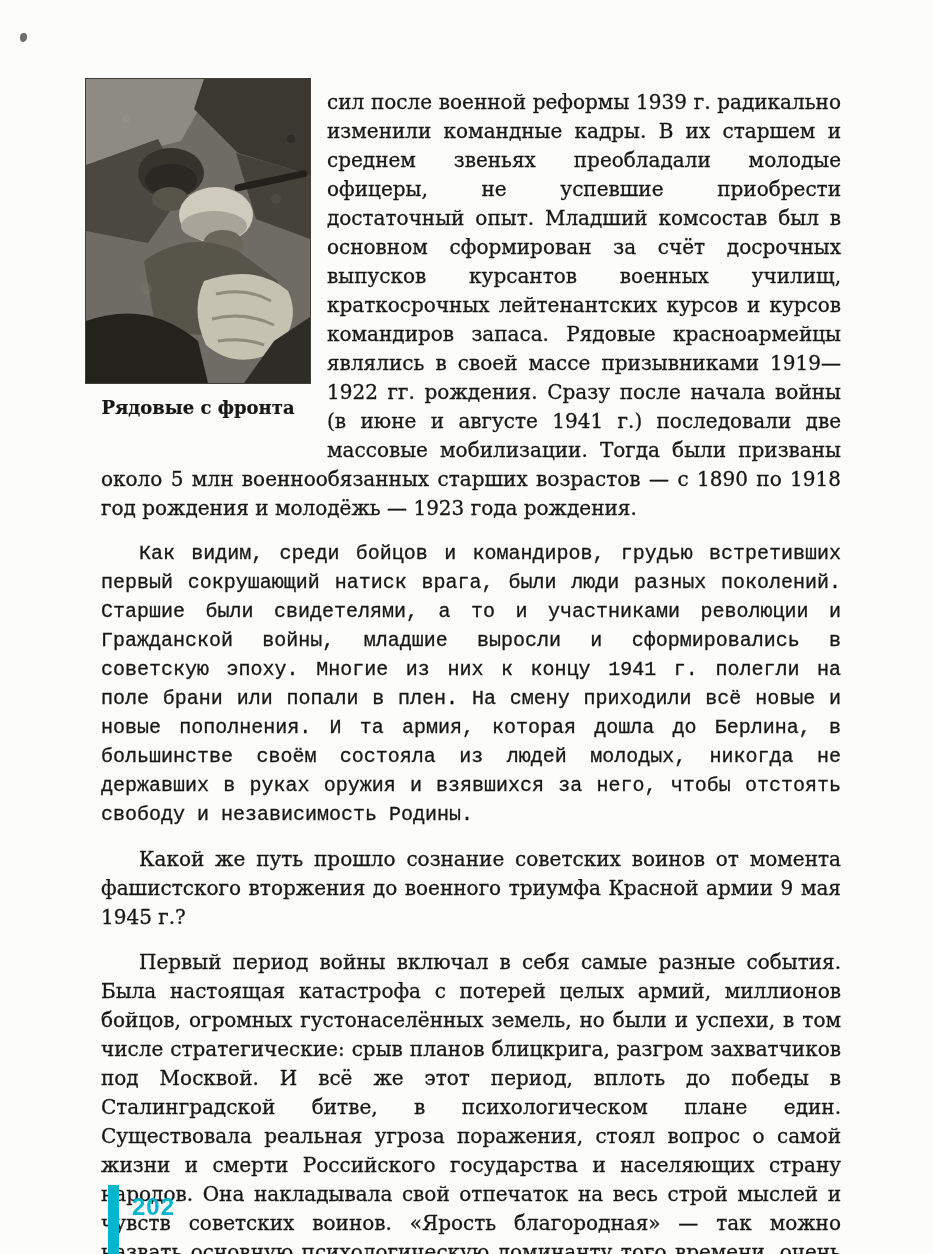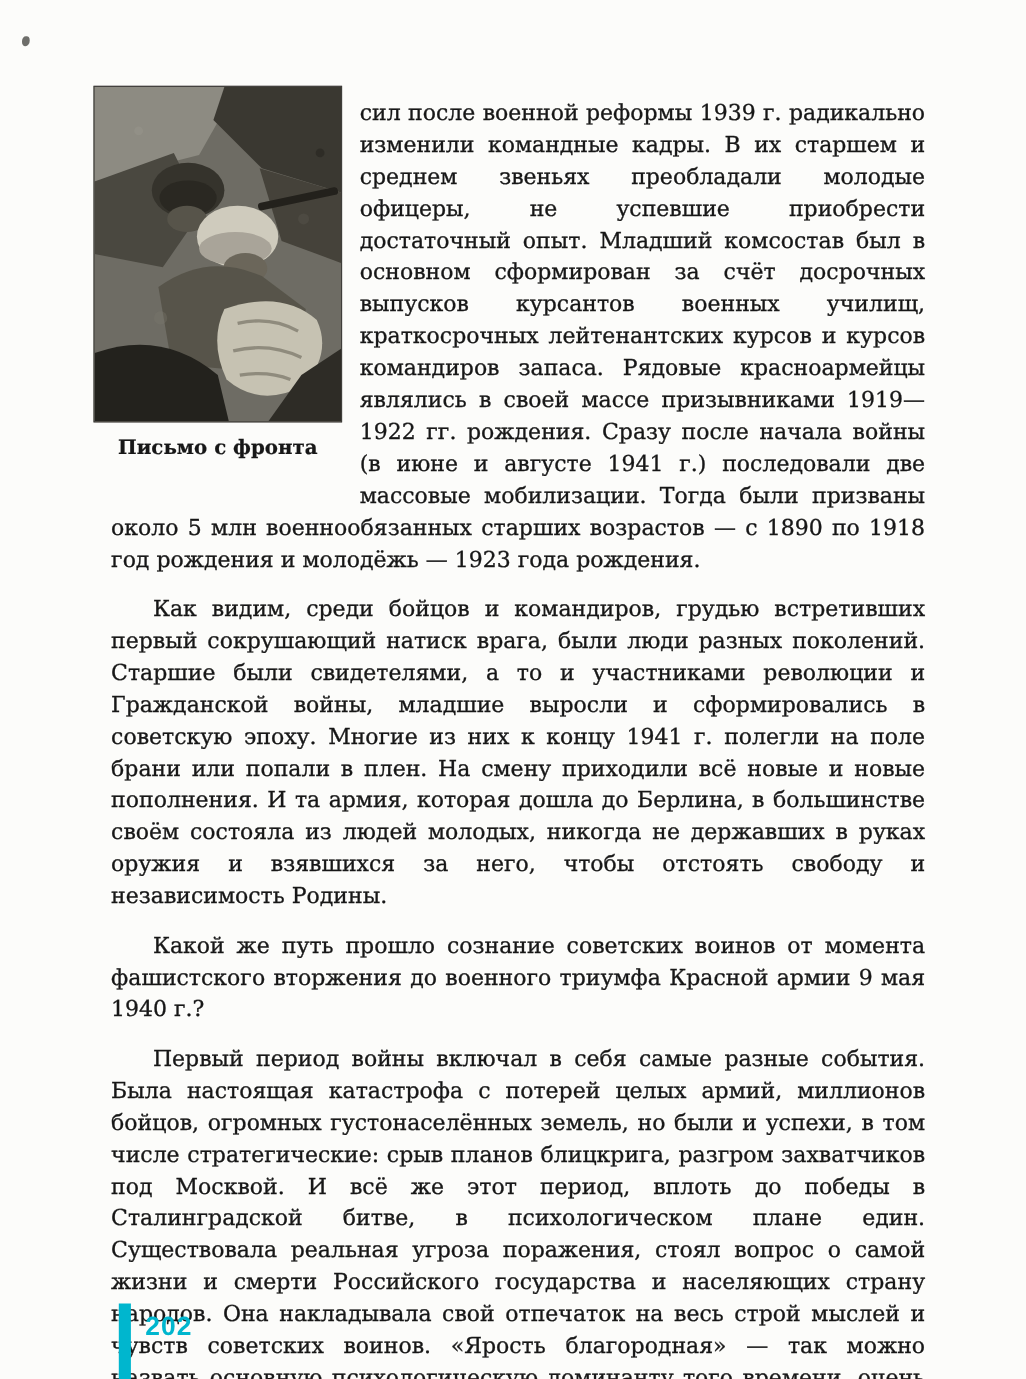--- a/index.html
+++ b/index.html
@@ -59,20 +59,21 @@
     -webkit-text-stroke: 0.2px var(--text, #171717);
   }
   .para {
     margin: 16px;
   }
   .para.indent {
     text-indent: 38px;
   }
   .para.clear {
     clear: both;
+    font-family: Liberation Mono, monospace;
   }
   .accent-bar {
     position: absolute;
     left: 108px;
     top: 1185px;
     width: 11px;
     height: 69px;
     background: var(--accent, #00b6ce);
   }
   .page-number {
@@ -114,26 +115,26 @@
           <path d="M118 202 Q170 184 202 212 Q216 242 190 272 Q150 292 120 266 Q104 232 118 202 Z" fill="#c6c2b2"></path>
           <path d="M130 215 Q160 208 185 222 M126 240 Q158 232 188 246 M132 262 Q158 258 178 266" stroke="#8f8b7d" stroke-width="3" fill="none"></path>
           <path d="M0 242 Q62 220 112 262 L122 304 L0 304 Z" fill="#23221d"></path>
           <path d="M188 262 L224 238 V304 H158 Z" fill="#2e2c26"></path>
           <circle cx="40" cy="40" r="4" fill="#9a988e" opacity=".4"></circle>
           <circle cx="190" cy="120" r="5" fill="#55524a" opacity=".5"></circle>
           <circle cx="60" cy="210" r="6" fill="#7c796e" opacity=".35"></circle>
           <circle cx="205" cy="60" r="4" fill="#26241f" opacity=".6"></circle>
         </svg>
       </div>
-      <figcaption class="caption">Письмо с фронта</figcaption>
+      <figcaption class="caption">Рядовые с фронта</figcaption>
     </figure>
 
     <p class="para">сил после военной реформы 1939 г. радикально изменили командные кадры. В их старшем и среднем звеньях преобладали молодые офицеры, не успевшие приобрести достаточный опыт. Младший комсостав был в основном сформирован за счёт досрочных выпусков курсантов военных училищ, краткосрочных лейтенантских курсов и курсов командиров запаса. Рядовые красноармейцы являлись в своей массе призывниками 1919—1922 гг. рождения. Сразу после начала войны (в июне и августе 1941 г.) последовали две массовые мобилизации. Тогда были призваны около 5 млн военнообязанных старших возрастов — с 1890 по 1918 год рождения и молодёжь — 1923 года рождения.</p>
     <p class="para indent clear">Как видим, среди бойцов и командиров, грудью встретивших первый сокрушающий натиск врага, были люди разных поколений. Старшие были свидетелями, а то и участниками революции и Гражданской войны, младшие выросли и сформировались в советскую эпоху. Многие из них к концу 1941 г. полегли на поле брани или попали в плен. На смену приходили всё новые и новые пополнения. И та армия, которая дошла до Берлина, в большинстве своём состояла из людей молодых, никогда не державших в руках оружия и взявшихся за него, чтобы отстоять свободу и независимость Родины.</p>
-    <p class="para indent">Какой же путь прошло сознание советских воинов от момента фашистского вторжения до военного триумфа Красной армии 9 мая 1940 г.?</p>
+    <p class="para indent">Какой же путь прошло сознание советских воинов от момента фашистского вторжения до военного триумфа Красной армии 9 мая 1945 г.?</p>
     <p class="para indent">Первый период войны включал в себя самые разные события. Была настоящая катастрофа с потерей целых армий, миллионов бойцов, огромных густонаселённых земель, но были и успехи, в том числе стратегические: срыв планов блицкрига, разгром захватчиков под Москвой. И всё же этот период, вплоть до победы в Сталинградской битве, в психологическом плане един. Существовала реальная угроза поражения, стоял вопрос о самой жизни и смерти Российского государства и населяющих страну народов. Она накладывала свой отпечаток на весь строй мыслей и чувств советских воинов. «Ярость благородная» — так можно назвать основную психологическую доминанту того времени, очень точно выраженную в великой песне-клятве «Вставай, страна огромная, вставай на смертный бой!», зазвучавшей по всей стране с первых дней войны. Но эта ярость сме-</p>
 
   </div>
 
   <div class="accent-bar"></div>
   <span class="page-number">202</span>
 
 </div>
 
 </body></html>

